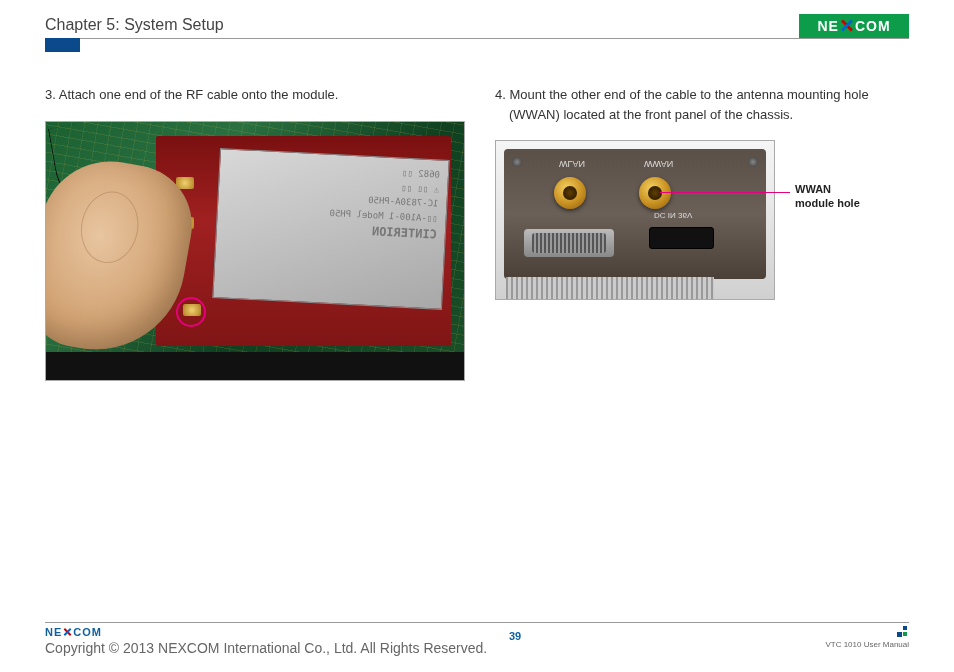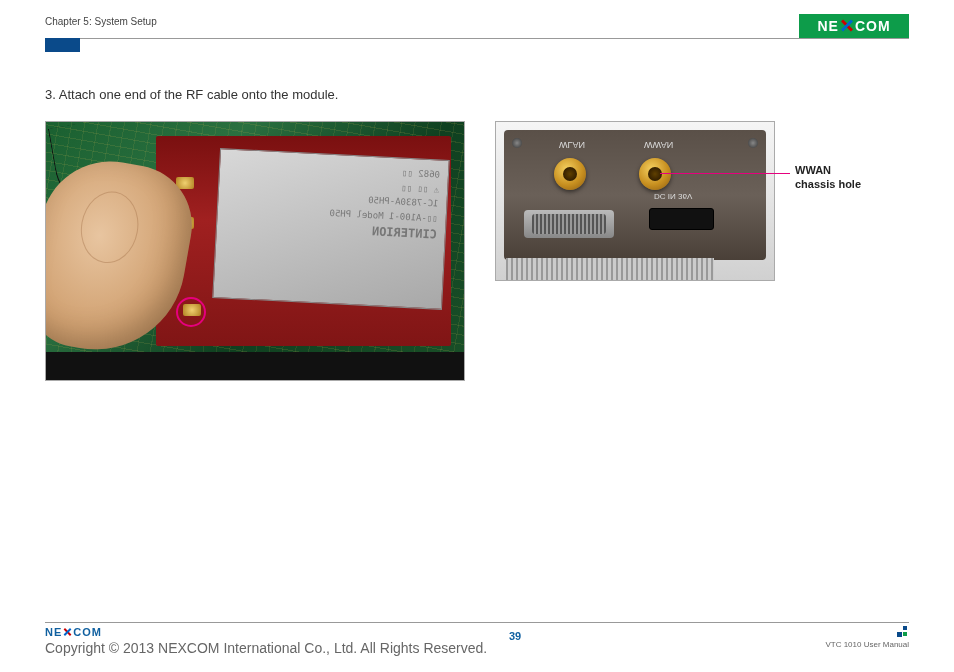--- a/index.html
+++ b/index.html
@@ -12,21 +12,21 @@
   color: #333;
 }
 .header {
   position: absolute;
   top: 16px;
   left: 45px;
   right: 45px;
   height: 30px;
 }
 .chapter-title {
-  font-size: 10px;
+  font-size: 16px;
   color: #444;
 }
 .header-rule {
   position: absolute;
   top: 22px;
   left: 0;
   right: 0;
   height: 1px;
   background: #999;
 }
@@ -391,42 +391,43 @@
       <div class="connector-gold" style="top:95px;left:130px;"></div>
       <div class="connector-gold" style="top:182px;left:137px;"></div>
       <div class="thumb"></div>
       <div class="circle-mark"></div>
       <div class="black-strip"></div>
     </div>
   </div>
 
   <div class="col-right">
     <div class="step-text">
-      <br>
+      <span>4. Mount the other end of the cable to the antenna mounting hole</span><br>
+      <span class="step-text-indent" style="display:inline-block">(WWAN) located at the front panel of the chassis.</span>
     </div>
 
     <div style="position:relative;">
       <div class="fig2">
         <div class="panel">
           <div class="screw" style="top:8px;right:8px;"></div>
           <div class="screw" style="top:8px;left:8px;"></div>
           <span class="label-text" style="top:10px;left:55px;">WLAN</span>
           <span class="label-text" style="top:10px;left:140px;">WWAN</span>
           <span class="label-text" style="top:62px;left:150px;font-size:8px;">DC IN  36V</span>
           <div class="sma" style="top:28px;left:50px;"></div>
           <div class="sma" style="top:28px;left:135px;"></div>
           <div class="dc-slot"></div>
           <div class="connector-db"></div>
         </div>
         <div class="grille"></div>
       </div>
       <div class="callout-line" style="top:52px;left:165px;width:130px;"></div>
       <div class="callout-label" style="top:42px;left:300px;">
         <span>WWAN</span><br>
-        <span>chassis hole</span>
+        <span>module hole</span>
       </div>
     </div>
   </div>
 
 </div>
 
 <div class="footer">
   <div class="footer-rule"></div>
   <div class="footer-logo">
     <span>NE</span>

